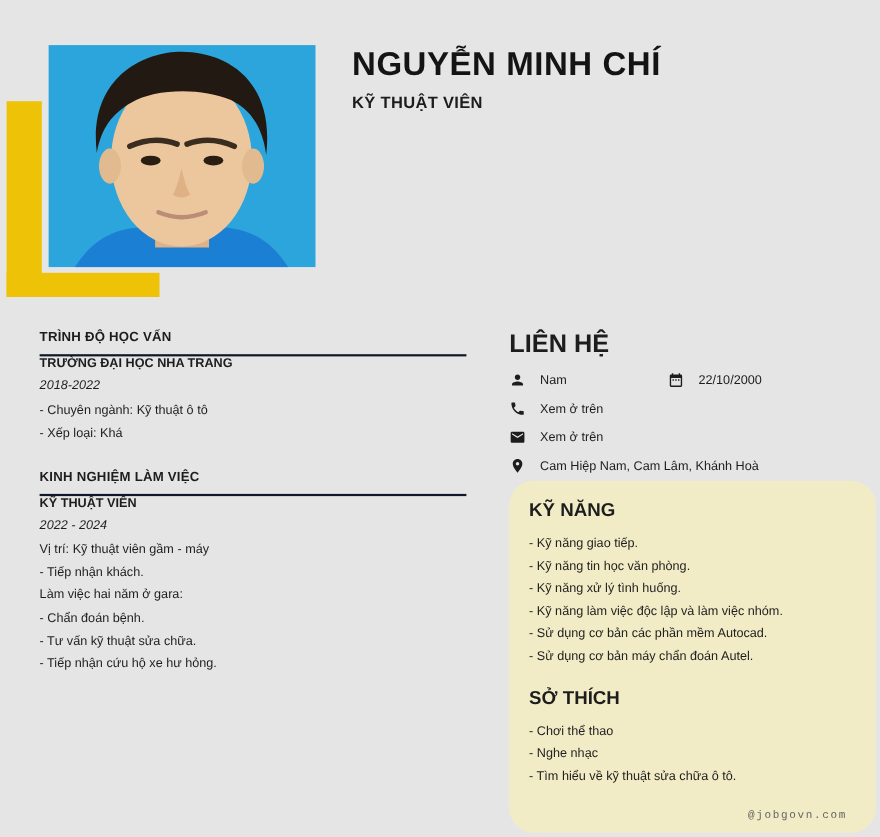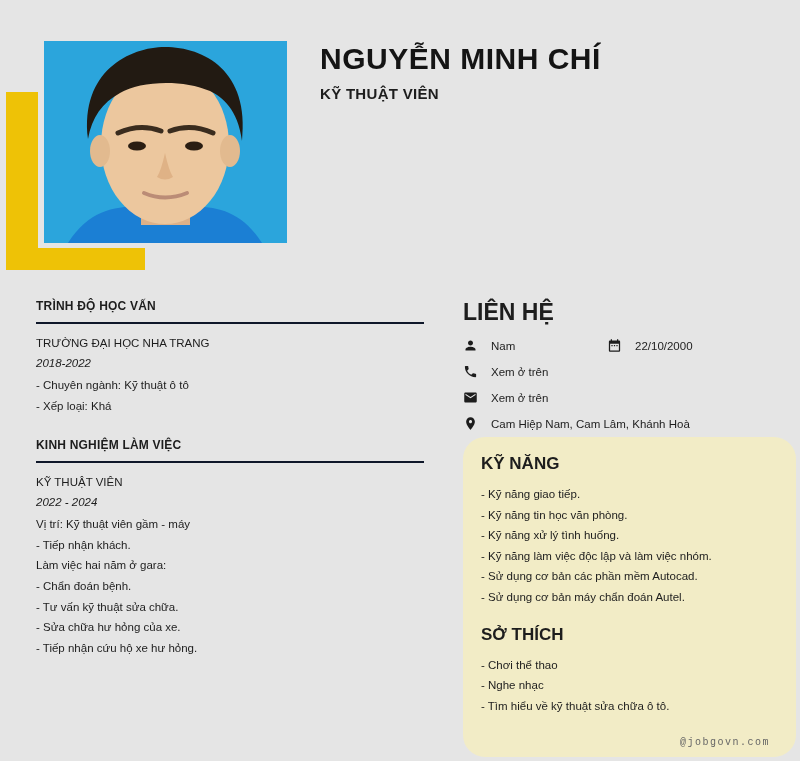--- a/index.html
+++ b/index.html
@@ -16,21 +16,21 @@
 
   
   .namebox{position:absolute;left:320px;top:42px;}
   .name{font-size:30px;font-weight:700;letter-spacing:.5px;margin:0;color:#141414;}
   .jobtitle{font-size:15px;font-weight:700;margin-top:9px;letter-spacing:.3px;}
 
   
   .left-col{position:absolute;left:36px;top:299px;width:388px;}
   .sec-head{font-size:12px;font-weight:700;margin:0;letter-spacing:.2px;
             padding-bottom:9px;border-bottom:2px solid #0f172a;}
-  .entry-title{font-size:11.5px;font-weight:400;margin-top:13px;}
+  .entry-title{font-size:11.5px;font-weight:700;margin-top:1px;}
   .entry-period{font-size:11.5px;font-style:italic;margin-top:8px;}
   ul.plain{list-style:none;margin:6px 0 0 0;padding:0;font-size:11.5px;line-height:20.6px;}
   .gap-section{margin-top:22px;}
 
   
   .contact{position:absolute;left:463px;top:299px;width:333px;}
   .contact-head{font-size:23px;font-weight:700;margin:0 0 12px 0;}
   .c-row{display:flex;align-items:center;margin-bottom:11px;font-size:11.5px;position:relative;min-height:15px;}
   .c-icon{width:15px;height:15px;margin-right:13px;flex:0 0 15px;}
   .c-icon svg{display:block;width:15px;height:15px;fill:#1d1d1d;}
@@ -88,21 +88,20 @@
 
     <h2 class="sec-head gap-section">KINH NGHIỆM LÀM VIỆC</h2>
     <div class="entry-title">KỸ THUẬT VIÊN</div>
     <div class="entry-period">2022 - 2024</div>
     <ul class="plain">
       <li>Vị trí: Kỹ thuật viên gầm - máy</li>
       <li>- Tiếp nhận khách.</li>
       <li>Làm việc hai năm ở gara:</li>
       <li>- Chẩn đoán bệnh.</li>
       <li>- Tư vấn kỹ thuật sửa chữa.</li>
-      <li>- Sửa chữa hư hỏng của xe.</li>
       <li>- Tiếp nhận cứu hộ xe hư hỏng.</li>
     </ul>
   </div>
 
   <div class="contact">
     <h2 class="contact-head">LIÊN HỆ</h2>
 
     <div class="c-row">
       <span class="c-icon">
         <svg viewBox="0 0 24 24">

